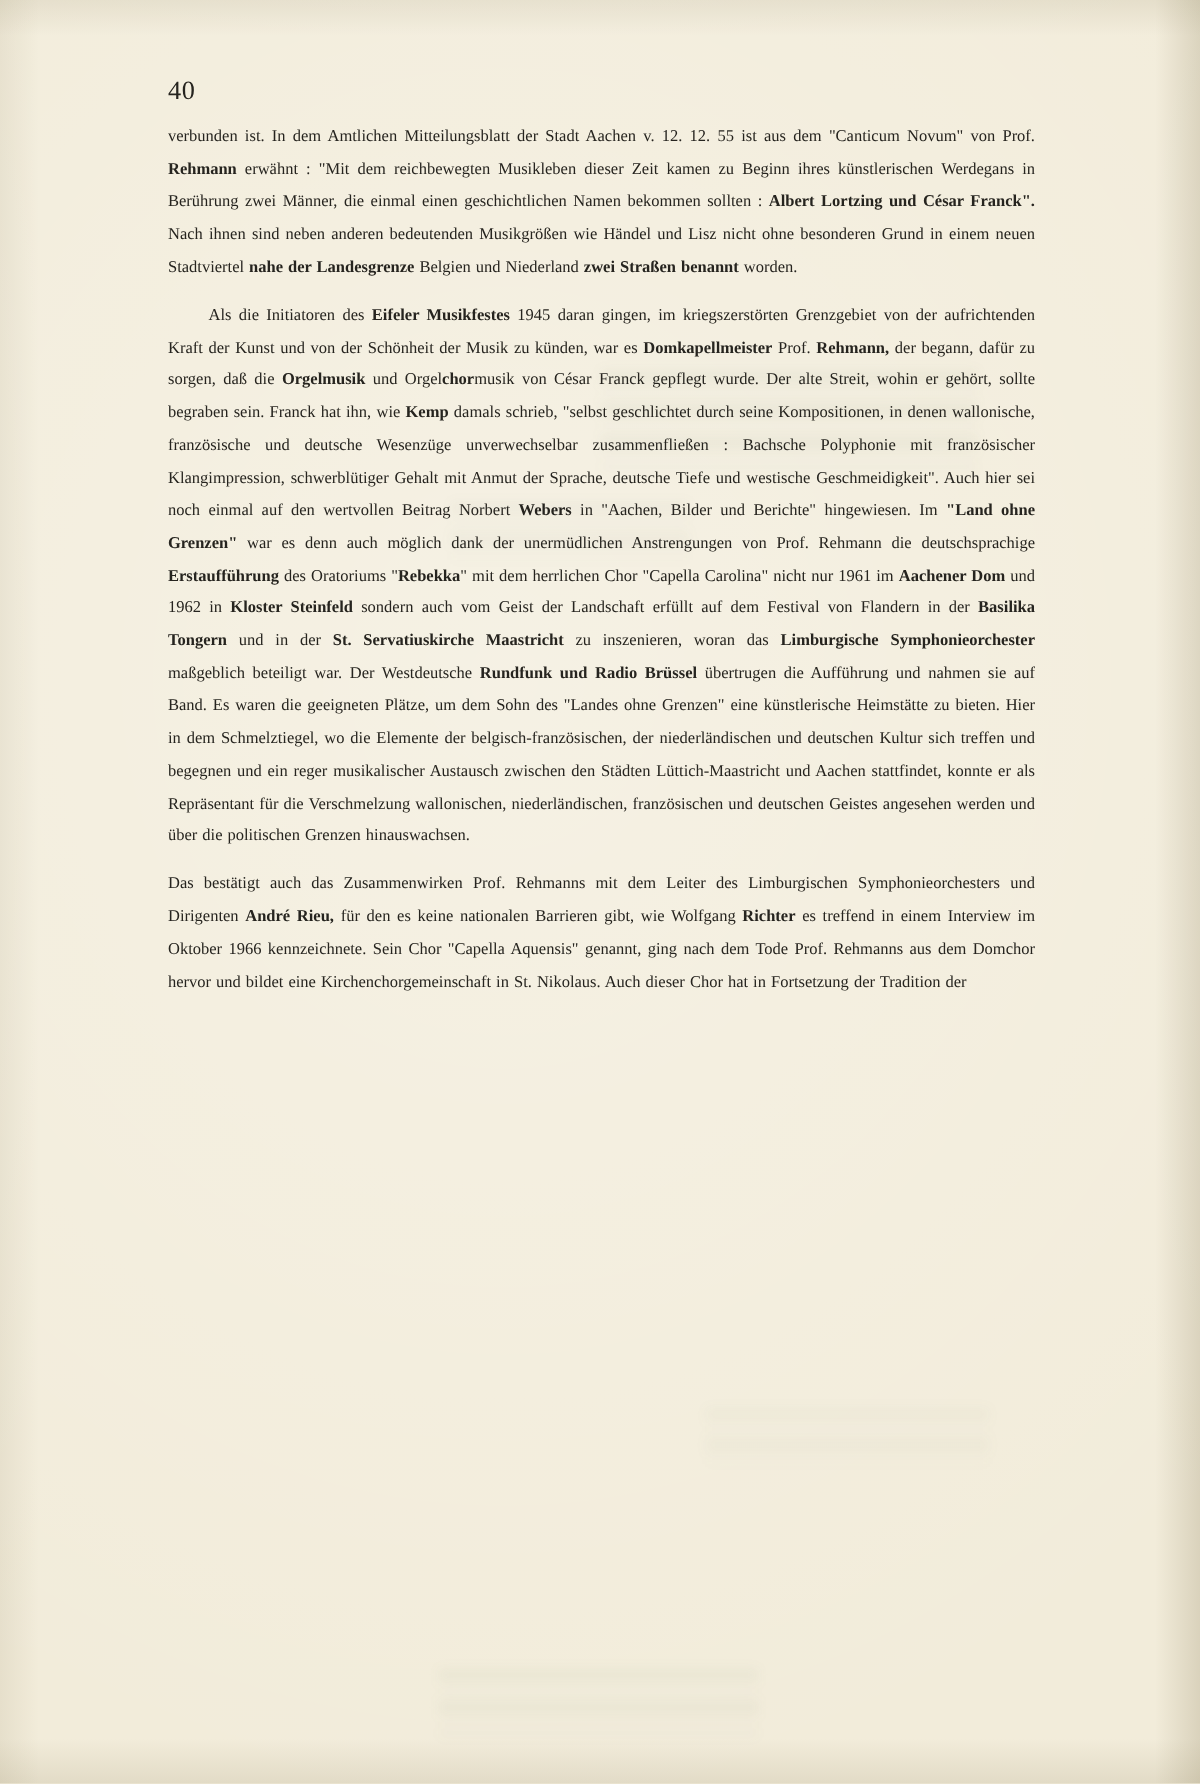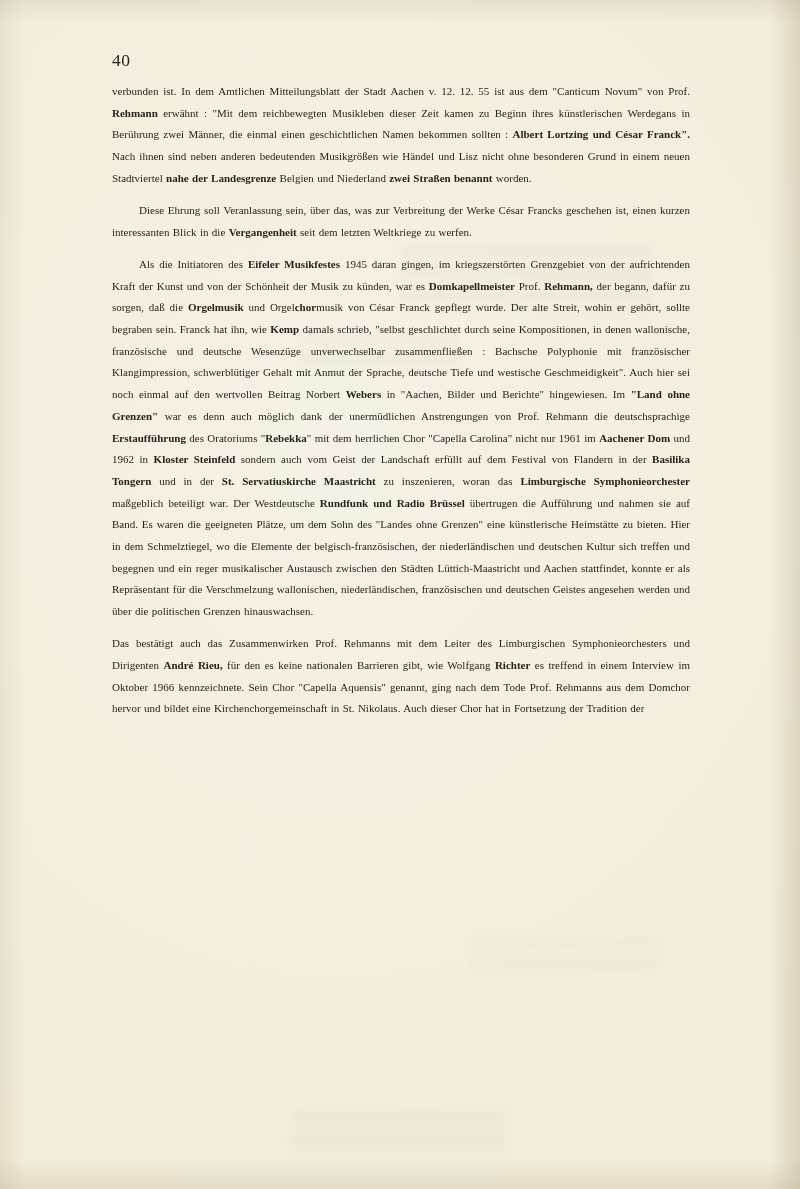--- a/index.html
+++ b/index.html
@@ -56,17 +56,16 @@
 <body>
 
 <div class="page">
   <div class="ghost g1"></div>
   <div class="ghost g2"></div>
   <div class="ghost g3"></div>
   <div class="ghost g4"></div>
   <div class="page-number">40</div>
   <div class="body-text">
       <p class="para"><span>verbunden ist. In dem Amtlichen Mitteilungsblatt der Stadt Aachen v. 12. 12. 55 ist aus dem "Canticum Novum" von Prof. </span><span class="bold">Rehmann</span><span> erwähnt : "Mit dem reichbewegten Musikleben dieser Zeit kamen zu Beginn ihres künstlerischen Werdegans in Berührung zwei Männer, die einmal einen geschichtlichen Namen bekommen sollten : </span><span class="bold">Albert Lortzing und César Franck".</span><span> Nach ihnen sind neben anderen bedeutenden Musikgrößen wie Händel und Lisz nicht ohne besonderen Grund in einem neuen Stadtviertel </span><span class="bold">nahe der Landesgrenze</span><span> Belgien und Niederland </span><span class="bold">zwei Straßen benannt</span><span> worden.</span></p>
-      <p class="para indent"><span>Diese Ehrung soll Veranlassung sein, über das, was zur Verbreitung der Werke César Francks geschehen ist, einen kurzen interessanten Blick in die </span><span class="bold">Vergangenheit</span><span> seit dem letzten Weltkriege zu werfen.</span></p>
       <p class="para indent"><span>Als die Initiatoren des </span><span class="bold">Eifeler Musikfestes</span><span> 1945 daran gingen, im kriegszerstörten Grenzgebiet von der aufrichtenden Kraft der Kunst und von der Schönheit der Musik zu künden, war es </span><span class="bold">Domkapellmeister</span><span> Prof. </span><span class="bold">Rehmann,</span><span> der begann, dafür zu sorgen, daß die </span><span class="bold">Orgelmusik</span><span> und Orgel</span><span class="bold">chor</span><span>musik von César Franck gepflegt wurde. Der alte Streit, wohin er gehört, sollte begraben sein. Franck hat ihn, wie </span><span class="bold">Kemp</span><span> damals schrieb, "selbst geschlichtet durch seine Kompositionen, in denen wallonische, französische und deutsche Wesenzüge unverwechselbar zusammenfließen : Bachsche Polyphonie mit französischer Klangimpression, schwerblütiger Gehalt mit Anmut der Sprache, deutsche Tiefe und westische Geschmeidigkeit". Auch hier sei noch einmal auf den wertvollen Beitrag Norbert </span><span class="bold">Webers</span><span> in "Aachen, Bilder und Berichte" hingewiesen. Im </span><span class="bold">"Land ohne Grenzen"</span><span> war es denn auch möglich dank der unermüdlichen Anstrengungen von Prof. Rehmann die deutschsprachige </span><span class="bold">Erstaufführung</span><span> des Oratoriums "</span><span class="bold">Rebekka</span><span>" mit dem herrlichen Chor "Capella Carolina" nicht nur 1961 im </span><span class="bold">Aachener Dom</span><span> und 1962 in </span><span class="bold">Kloster Steinfeld</span><span> sondern auch vom Geist der Landschaft erfüllt auf dem Festival von Flandern in der </span><span class="bold">Basilika Tongern</span><span> und in der </span><span class="bold">St. Servatiuskirche Maastricht</span><span> zu inszenieren, woran das </span><span class="bold">Limburgische Symphonieorchester</span><span> maßgeblich beteiligt war. Der Westdeutsche </span><span class="bold">Rundfunk und Radio Brüssel</span><span> übertrugen die Aufführung und nahmen sie auf Band. Es waren die geeigneten Plätze, um dem Sohn des "Landes ohne Grenzen" eine künstlerische Heimstätte zu bieten. Hier in dem Schmelztiegel, wo die Elemente der belgisch-französischen, der niederländischen und deutschen Kultur sich treffen und begegnen und ein reger musikalischer Austausch zwischen den Städten Lüttich-Maastricht und Aachen stattfindet, konnte er als Repräsentant für die Verschmelzung wallonischen, niederländischen, französischen und deutschen Geistes angesehen werden und über die politischen Grenzen hinauswachsen.</span></p>
       <p class="para"><span>Das bestätigt auch das Zusammenwirken Prof. Rehmanns mit dem Leiter des Limburgischen Symphonieorchesters und Dirigenten </span><span class="bold">André Rieu,</span><span> für den es keine nationalen Barrieren gibt, wie Wolfgang </span><span class="bold">Richter</span><span> es treffend in einem Interview im Oktober 1966 kennzeichnete. Sein Chor "Capella Aquensis" genannt, ging nach dem Tode Prof. Rehmanns aus dem Domchor hervor und bildet eine Kirchenchorgemeinschaft in St. Nikolaus. Auch dieser Chor hat in Fortsetzung der Tradition der</span></p>
     </div>
 </div>
 
 </body></html>

